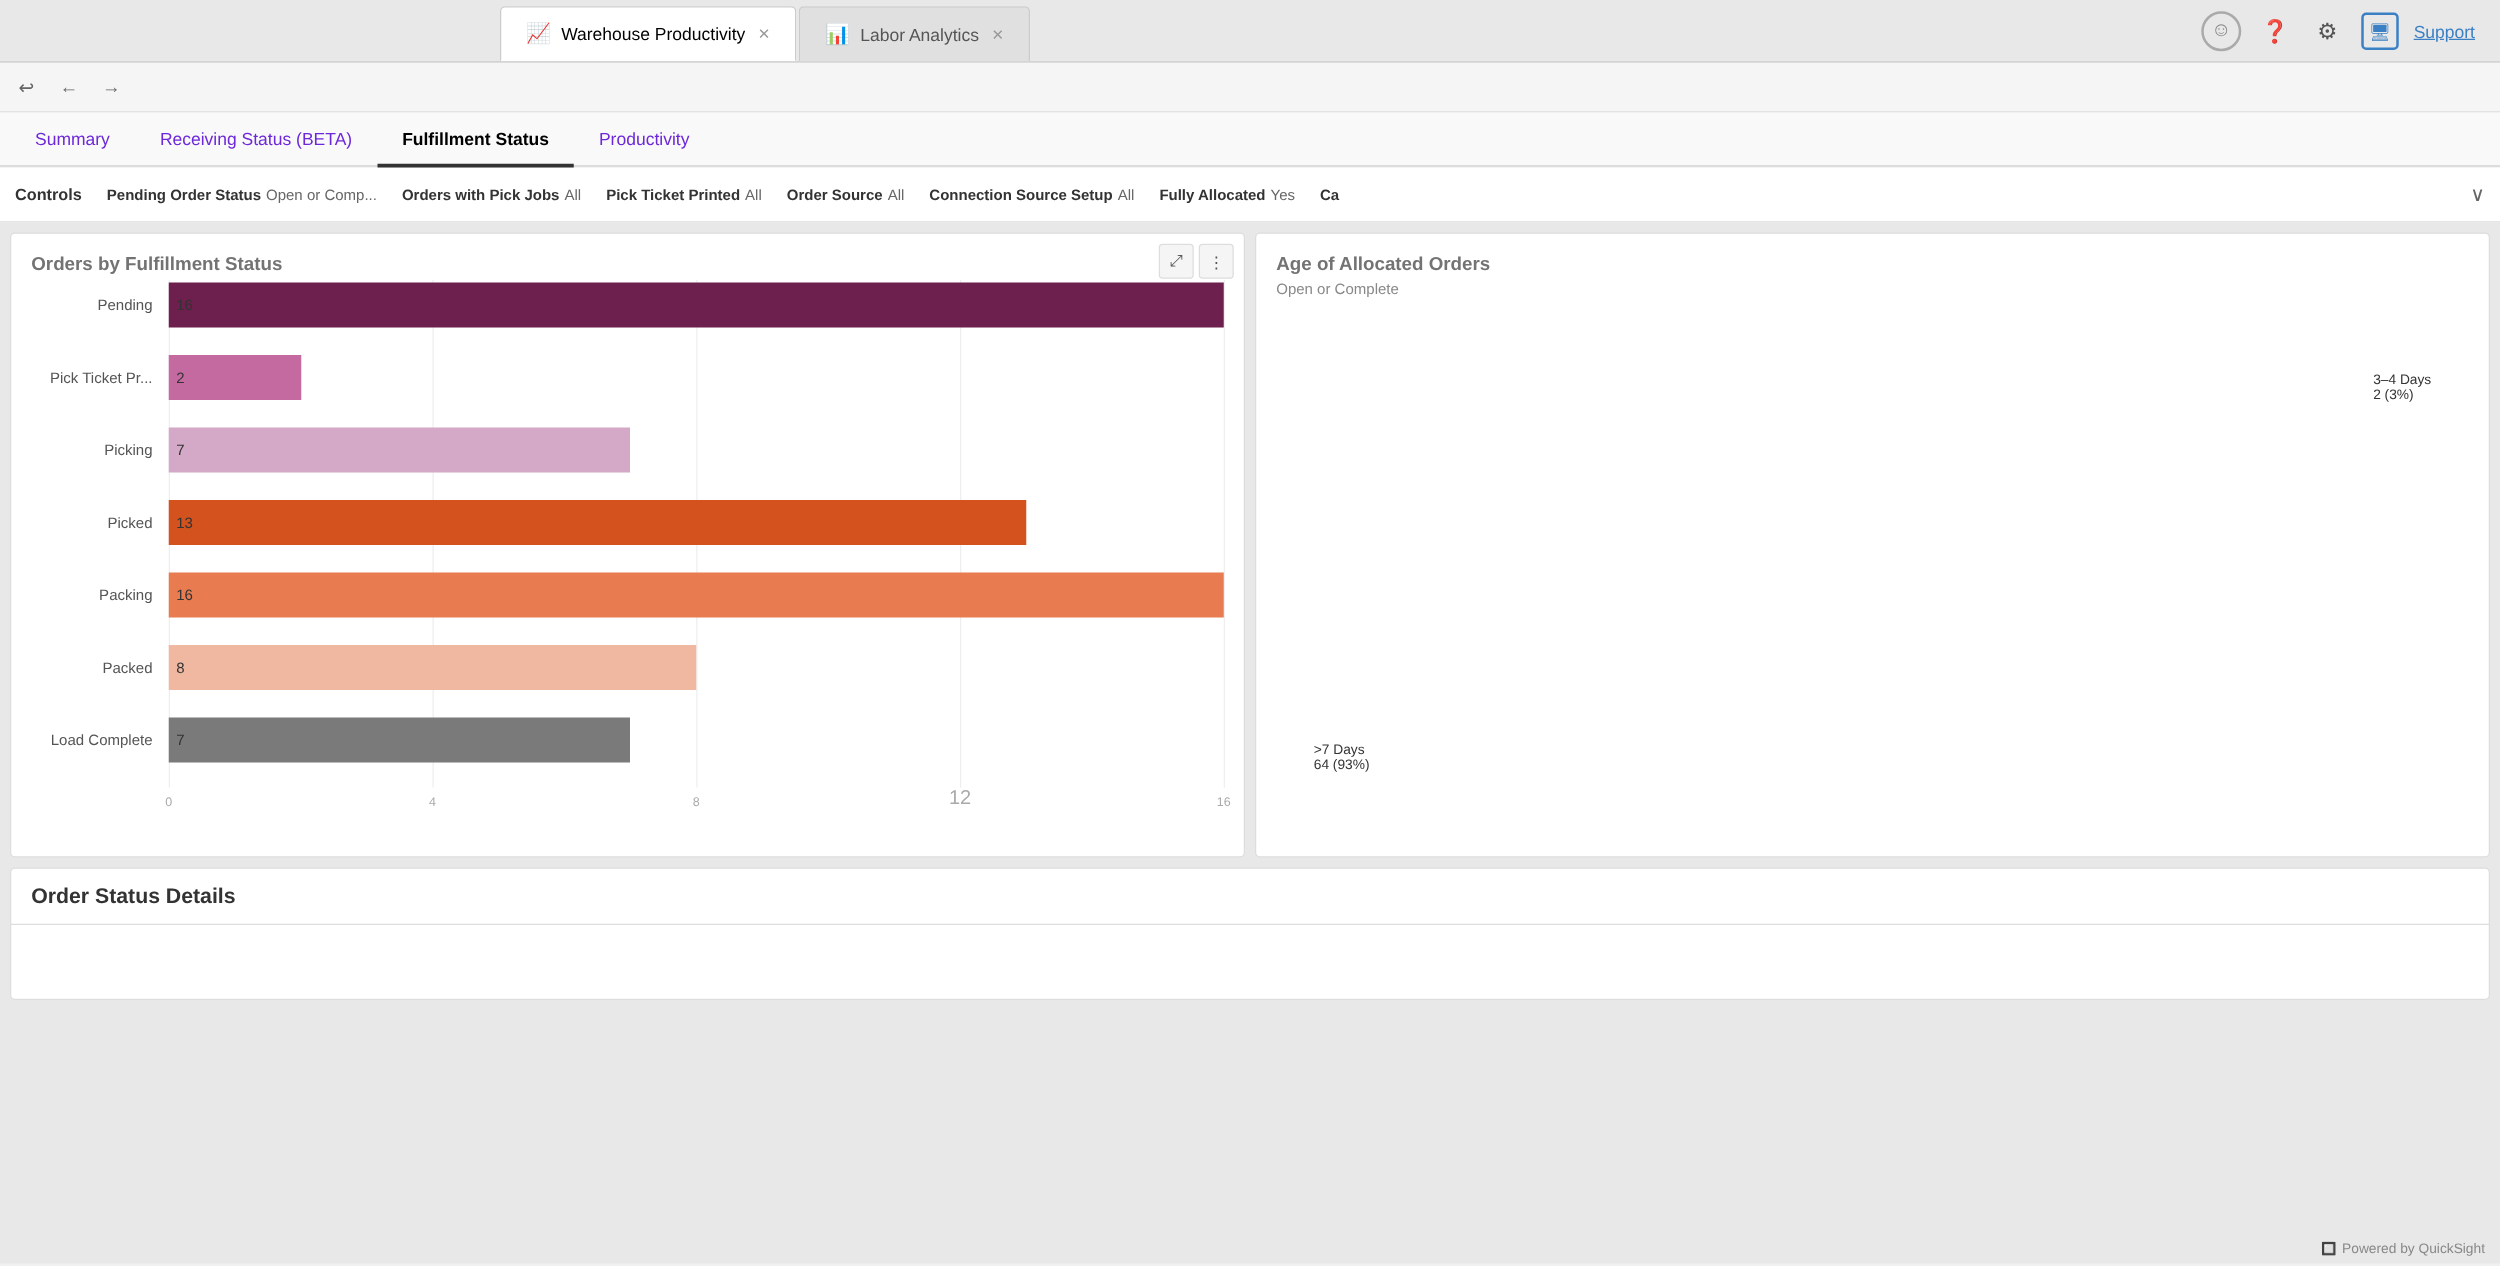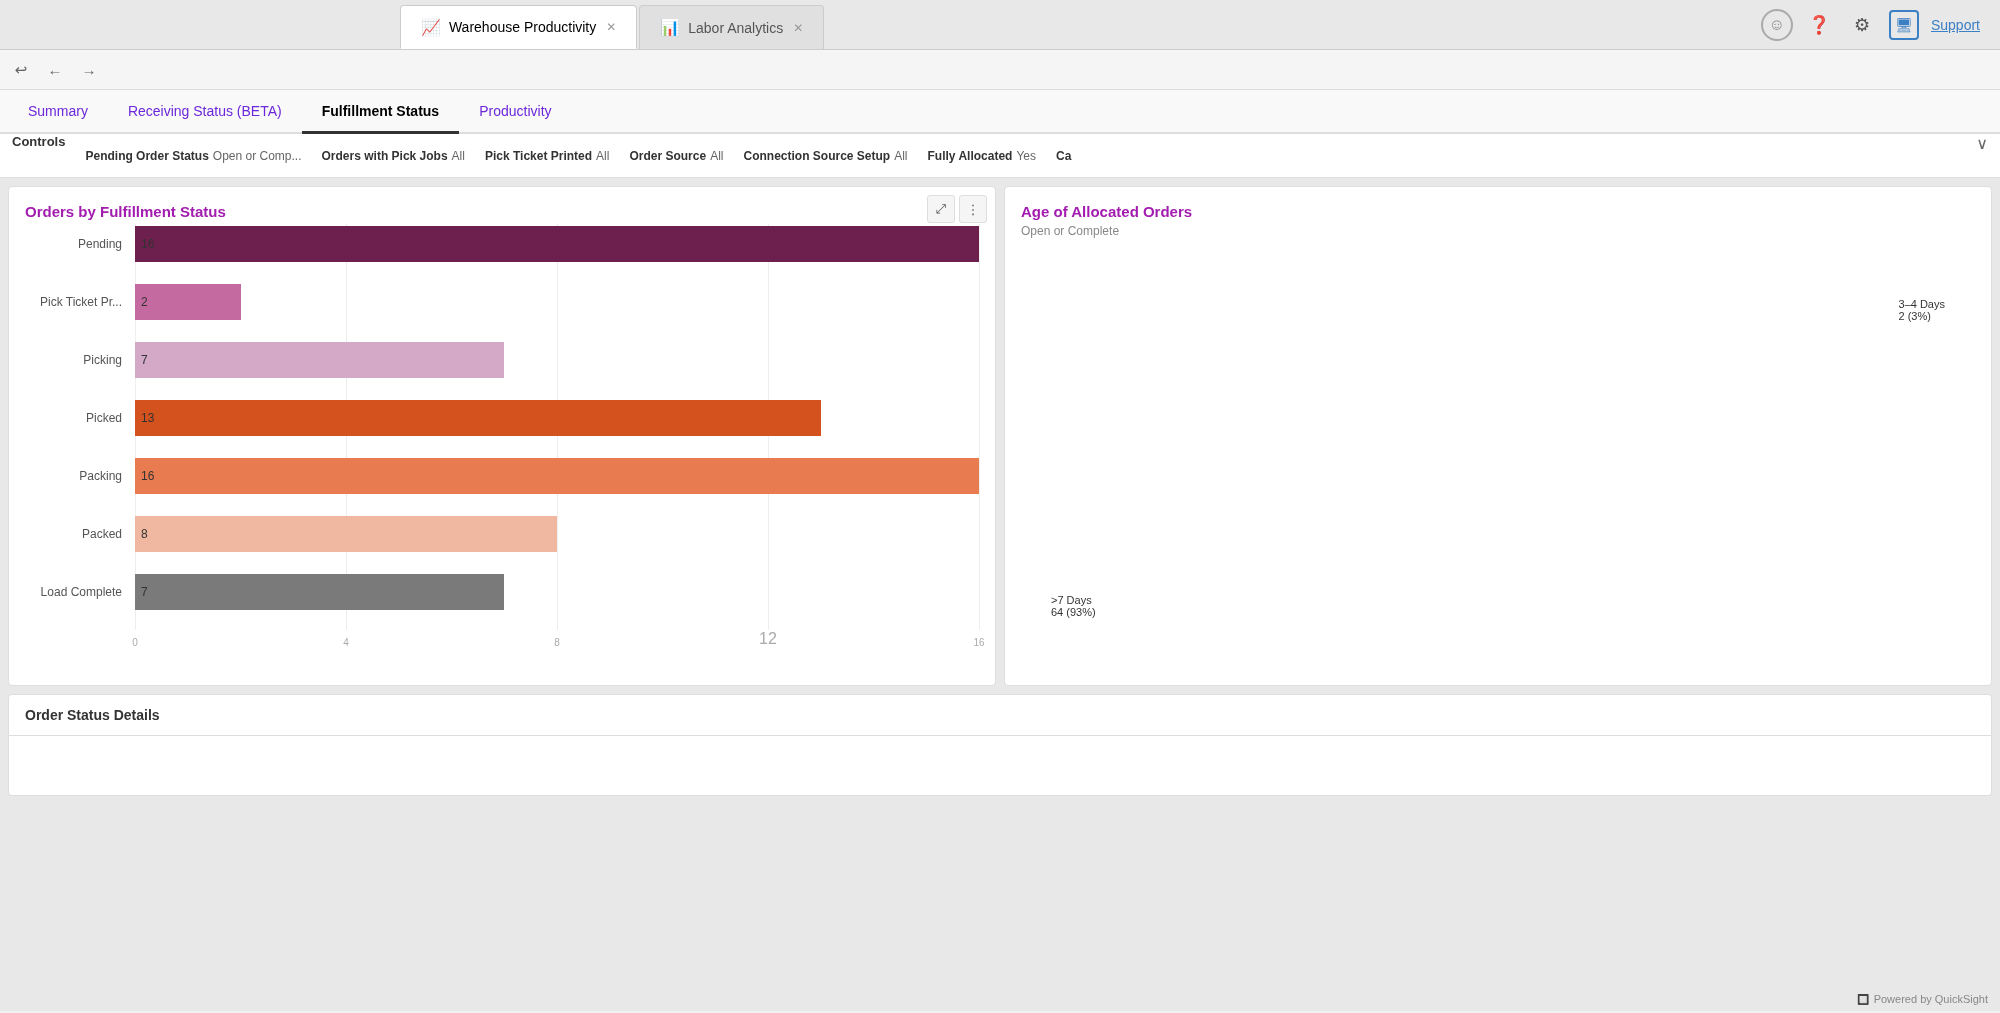--- a/index.html
+++ b/index.html
@@ -132,20 +132,21 @@
     }
     .nav-tab.active {
       color: #000;
       font-weight: 600;
       border-bottom: 3px solid #333;
     }
 
     
     .controls-bar {
       display: flex;
+      align-items: center;
       background: #fff;
       border-bottom: 1px solid #ddd;
       padding: 0 12px;
       height: 44px;
       overflow: hidden;
       gap: 20px;
     }
     .controls-label {
       font-weight: 600;
       font-size: 13px;
@@ -202,21 +203,21 @@
       min-height: 500px;
     }
     .chart-card.donut-chart-card {
       flex: 1;
       min-height: 500px;
     }
 
     .chart-title {
       font-size: 15px;
       font-weight: 600;
-      color: #a21caf;
+      color: #737373;
       margin-bottom: 4px;
     }
     .chart-subtitle {
       font-size: 12px;
       color: #888;
     }
 
     
     .chart-toolbar {
       position: absolute;
@@ -294,21 +295,21 @@
       font-weight: 300;
       color: #333;
     }
 
     
     .section-header {
       background: #fff;
       border: 1px solid #ddd;
       border-radius: 4px 4px 0 0;
       padding: 12px 16px;
-      font-size: 14px;
+      font-size: 17px;
       font-weight: 600;
       color: #333;
       margin-top: 0;
     }
     .table-container {
       background: #fff;
       border: 1px solid #ddd;
       border-top: none;
       border-radius: 0 0 4px 4px;
       overflow: auto;

